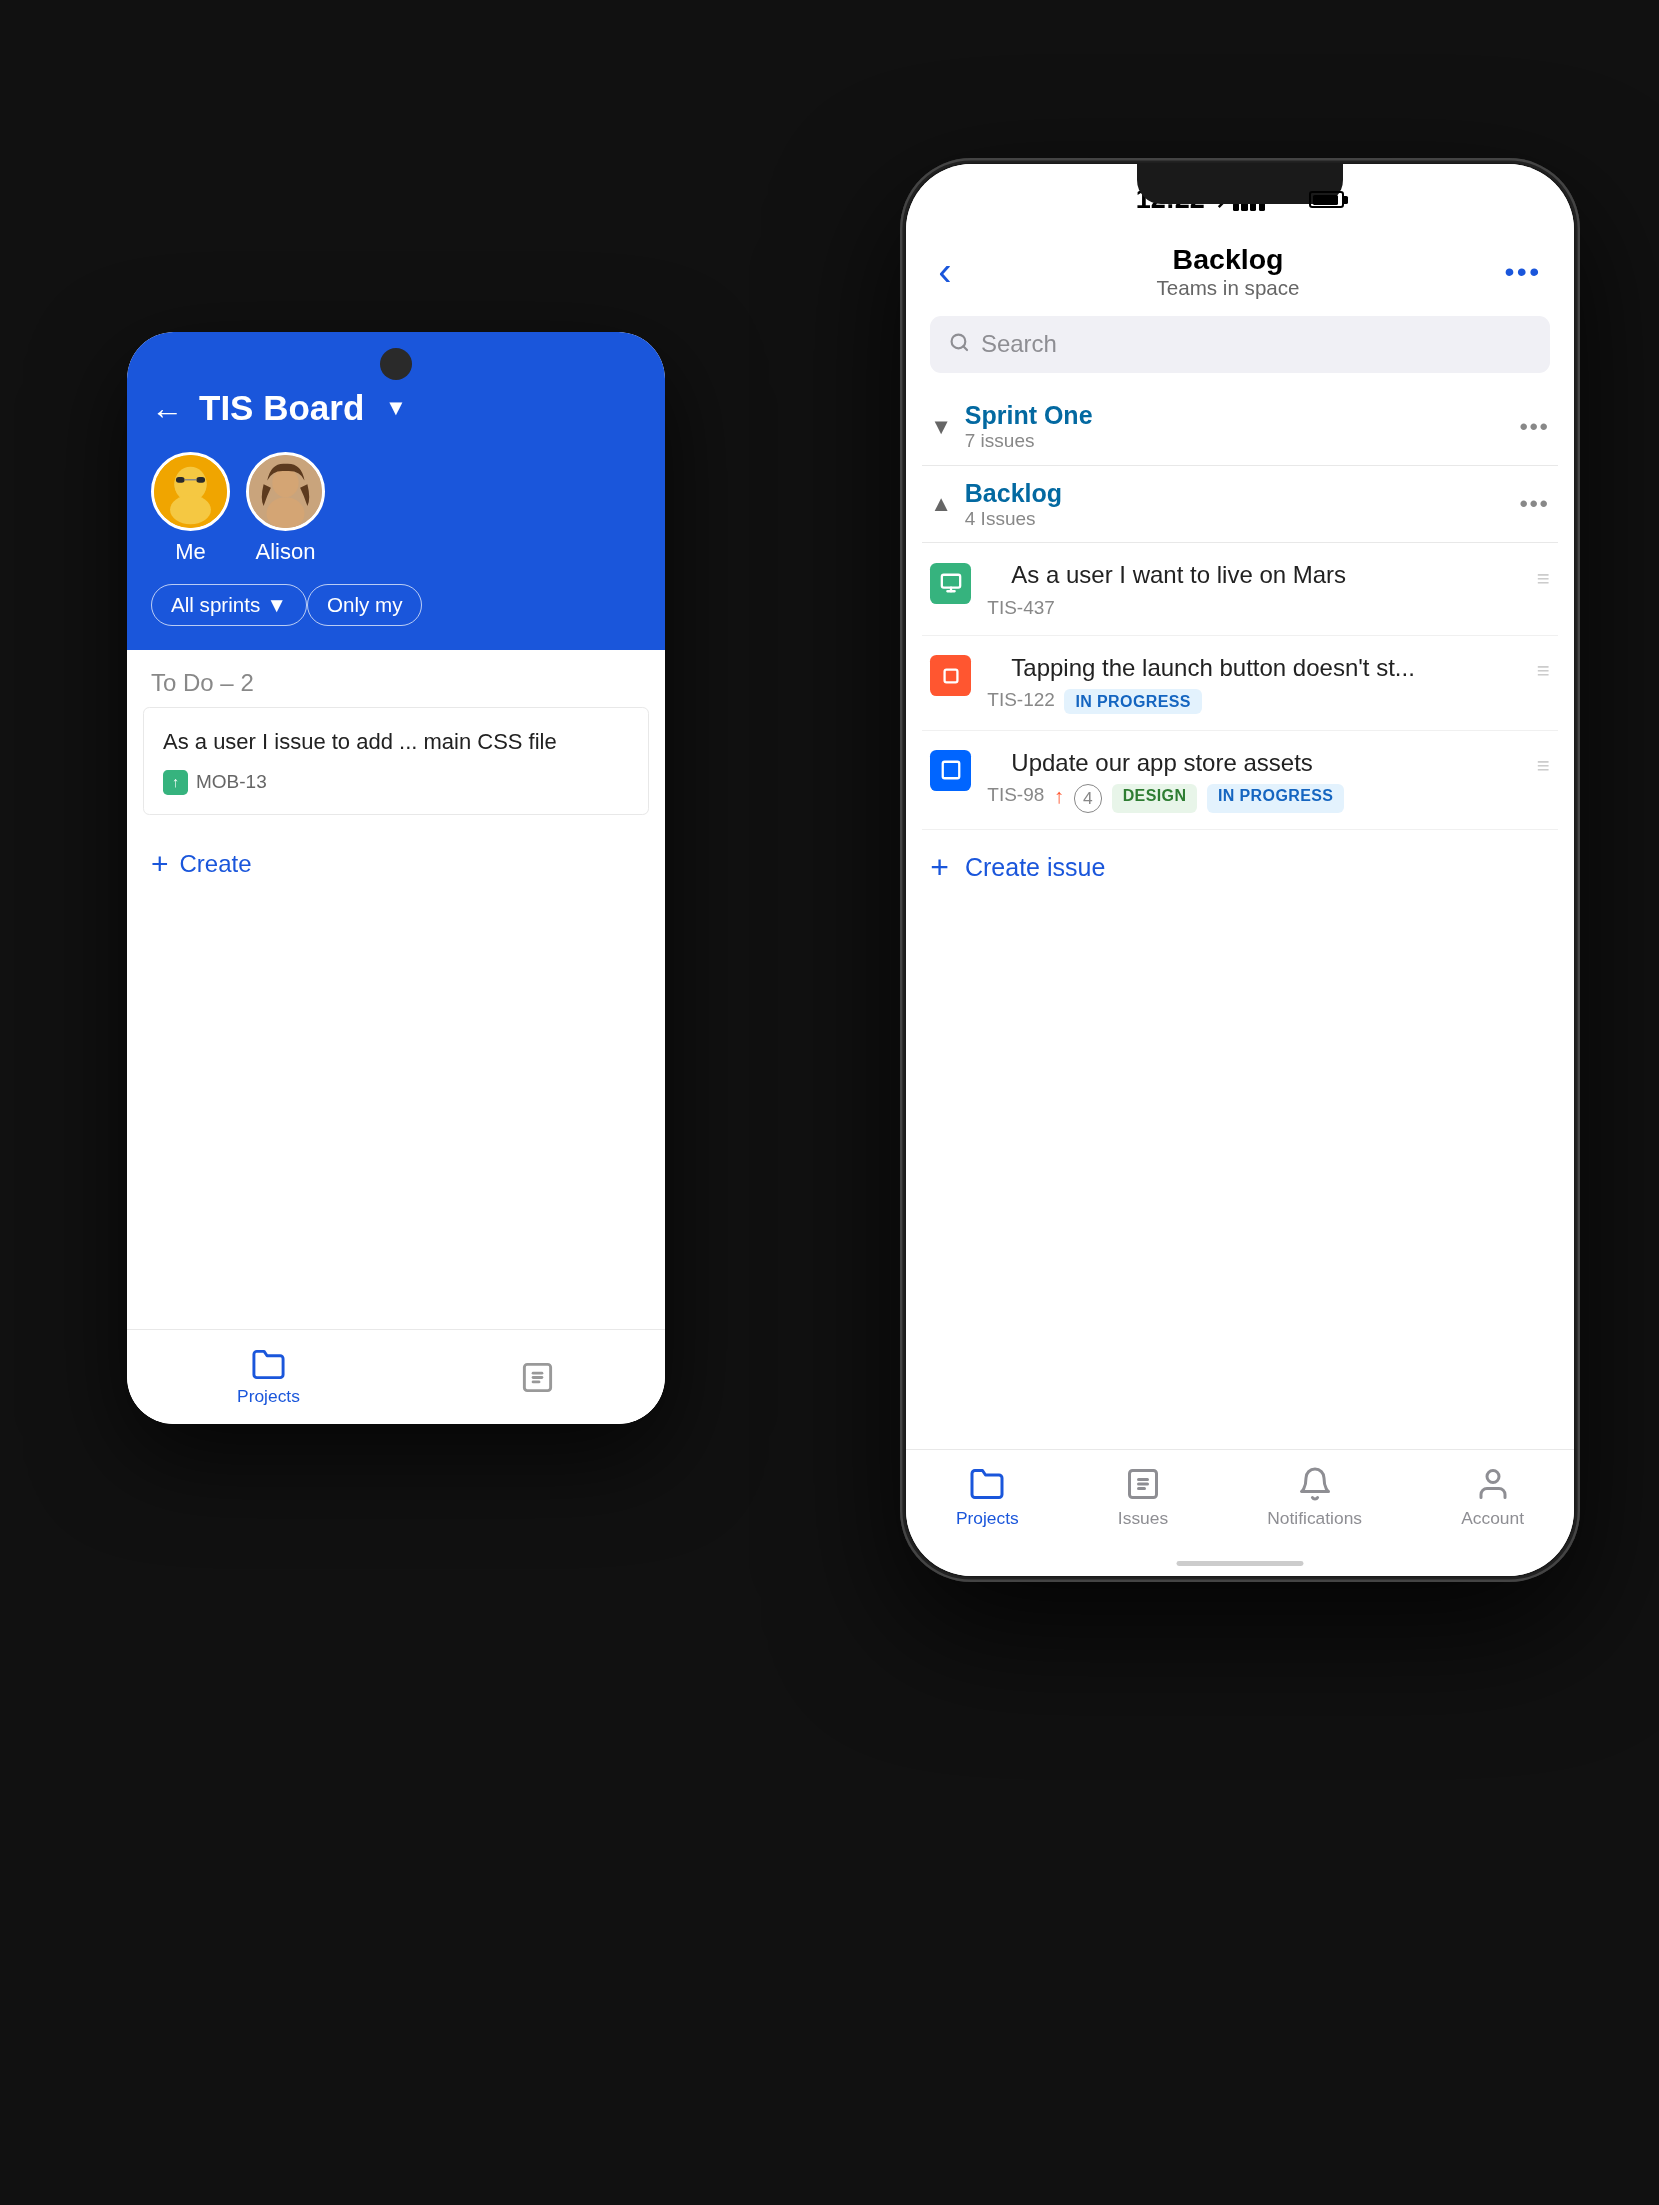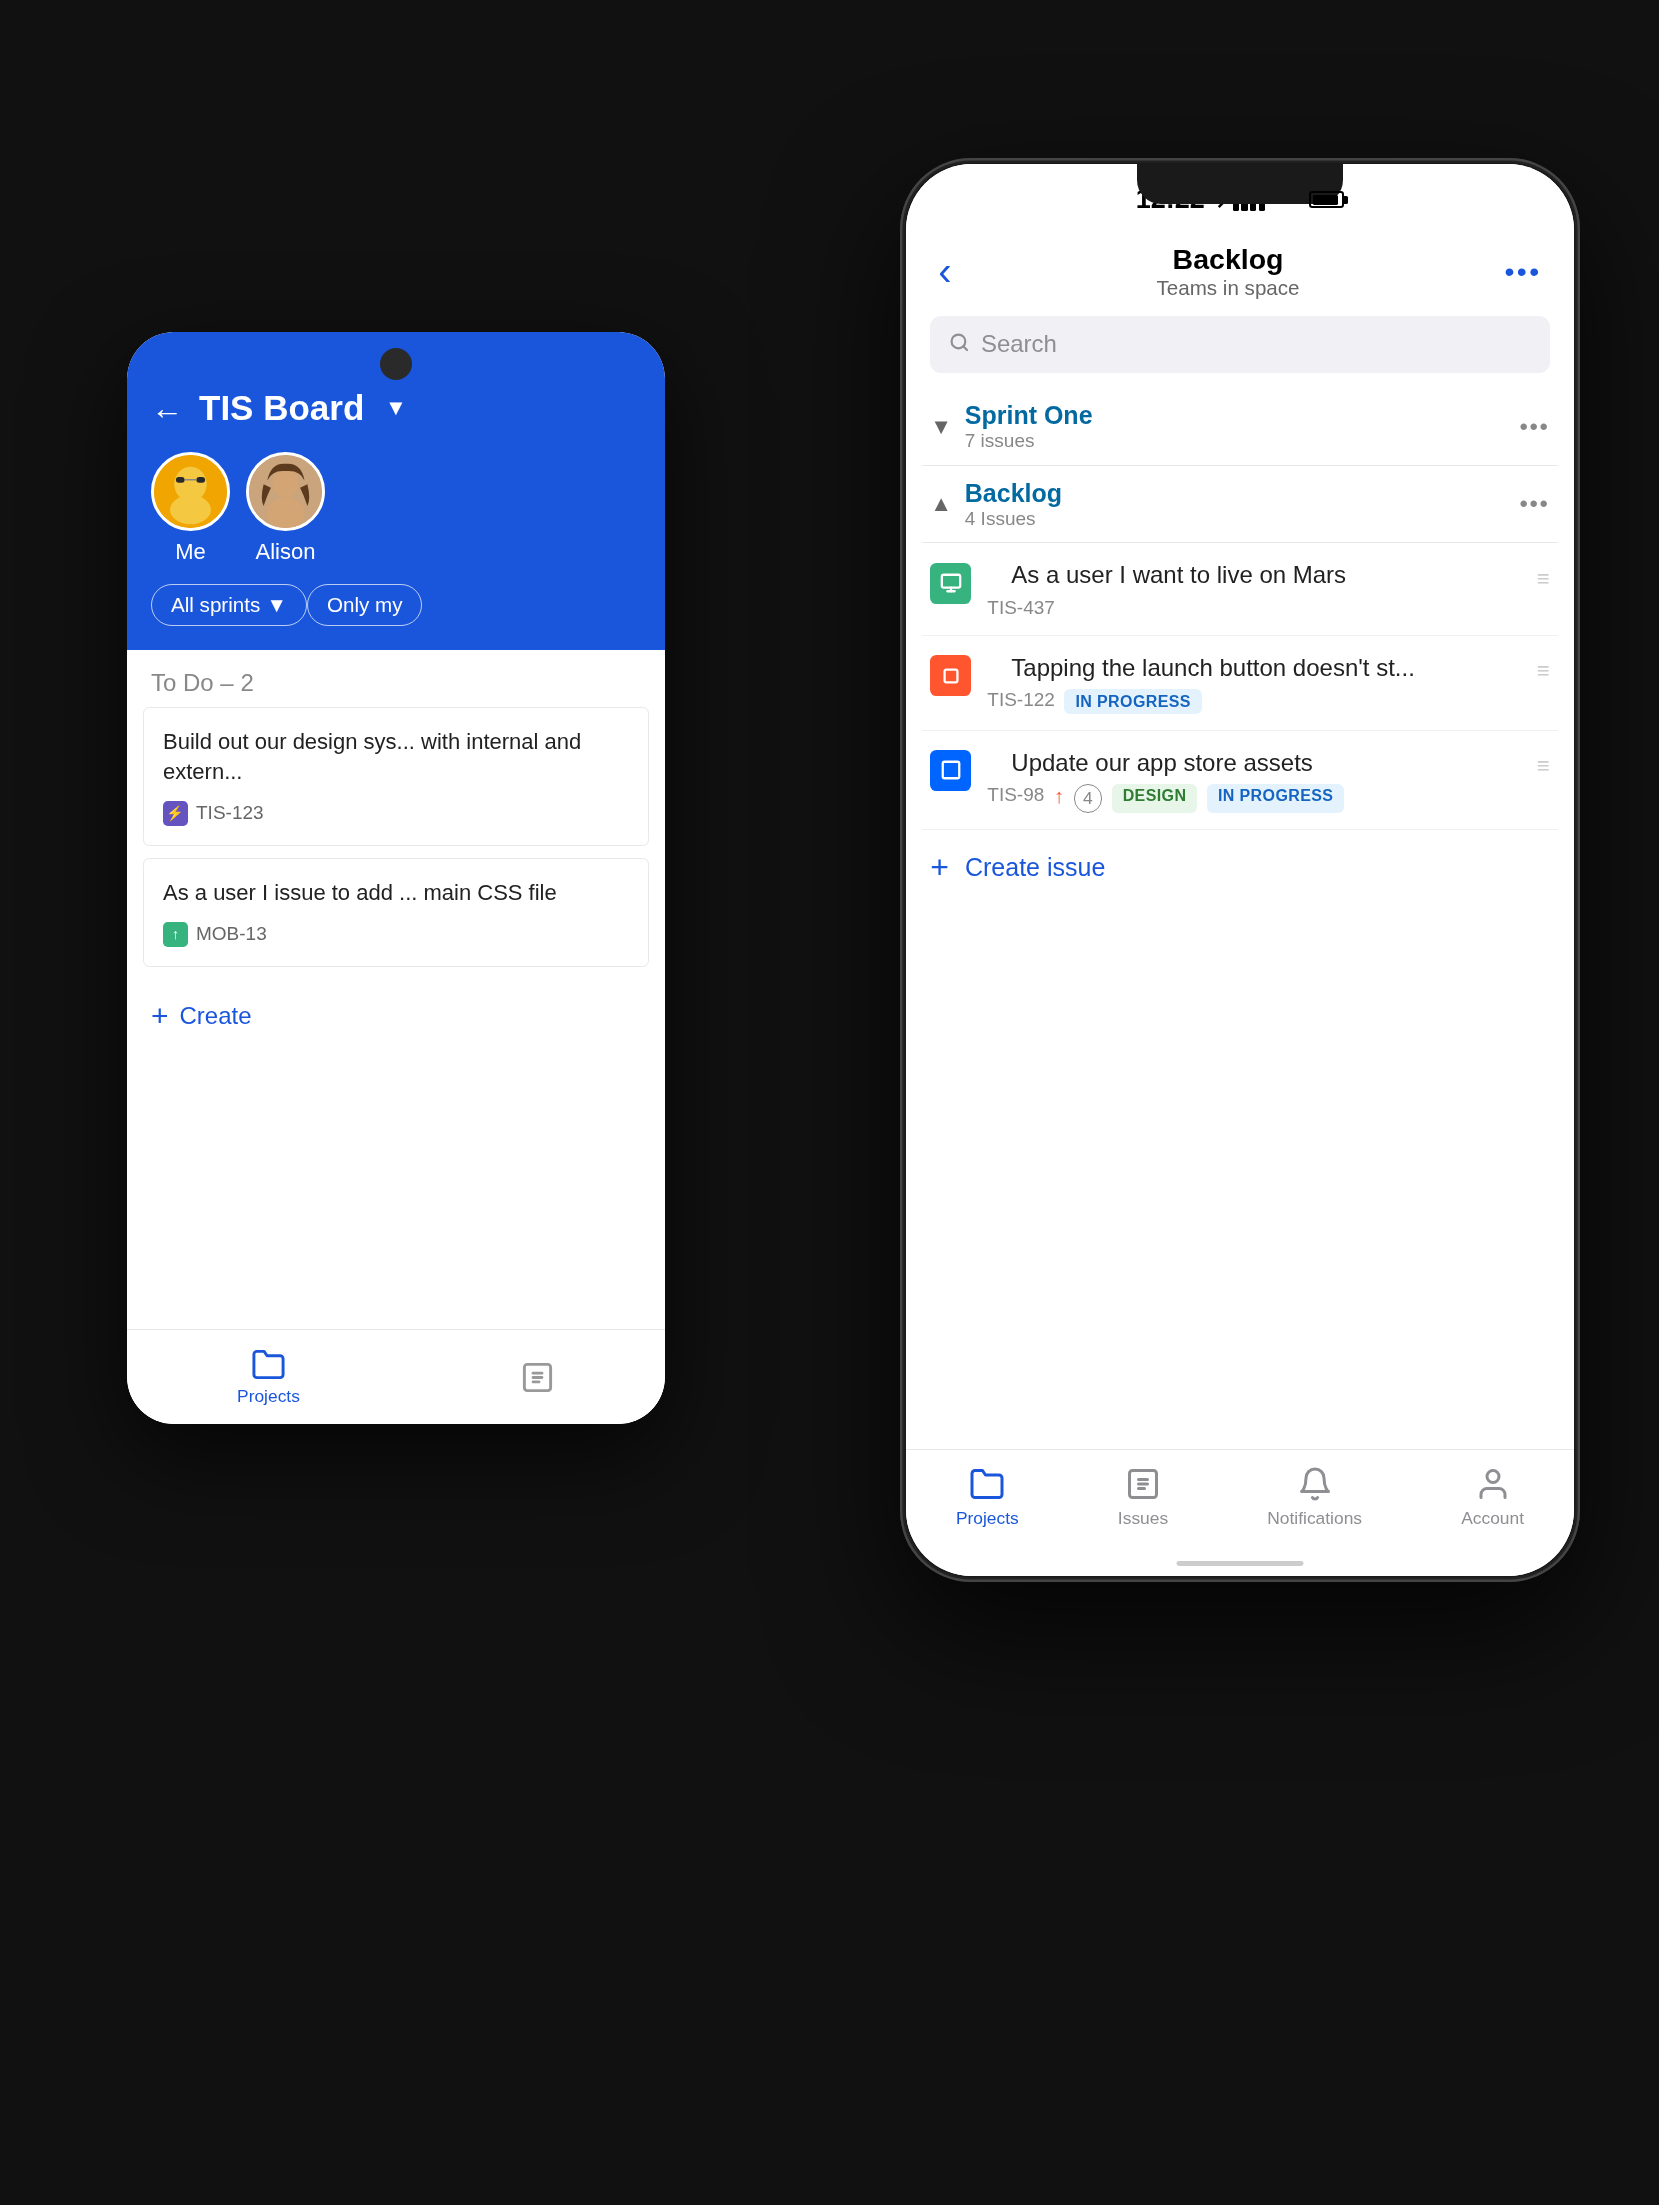--- a/index.html
+++ b/index.html
@@ -566,27 +566,20 @@
         </div>
         <div class="filter-pill">
           <span>Only my</span>
         </div>
       </div>
     </div>
 
     <div class="android-content">
       <div class="board-column-title">To Do – 2</div>
 
-      <div class="board-card">
-        <div class="board-card-text">Build out our design sys... with internal and extern...</div>
-        <div class="board-card-id">
-          <div class="card-icon-purple">⚡</div>
-          <span>TIS-123</span>
-        </div>
-      </div>
 
       <div class="board-card">
         <div class="board-card-text">As a user I issue to add ... main CSS file</div>
         <div class="board-card-id">
           <div class="card-icon-green">↑</div>
           <span>MOB-13</span>
         </div>
       </div>
 
       <div class="android-create-btn">

